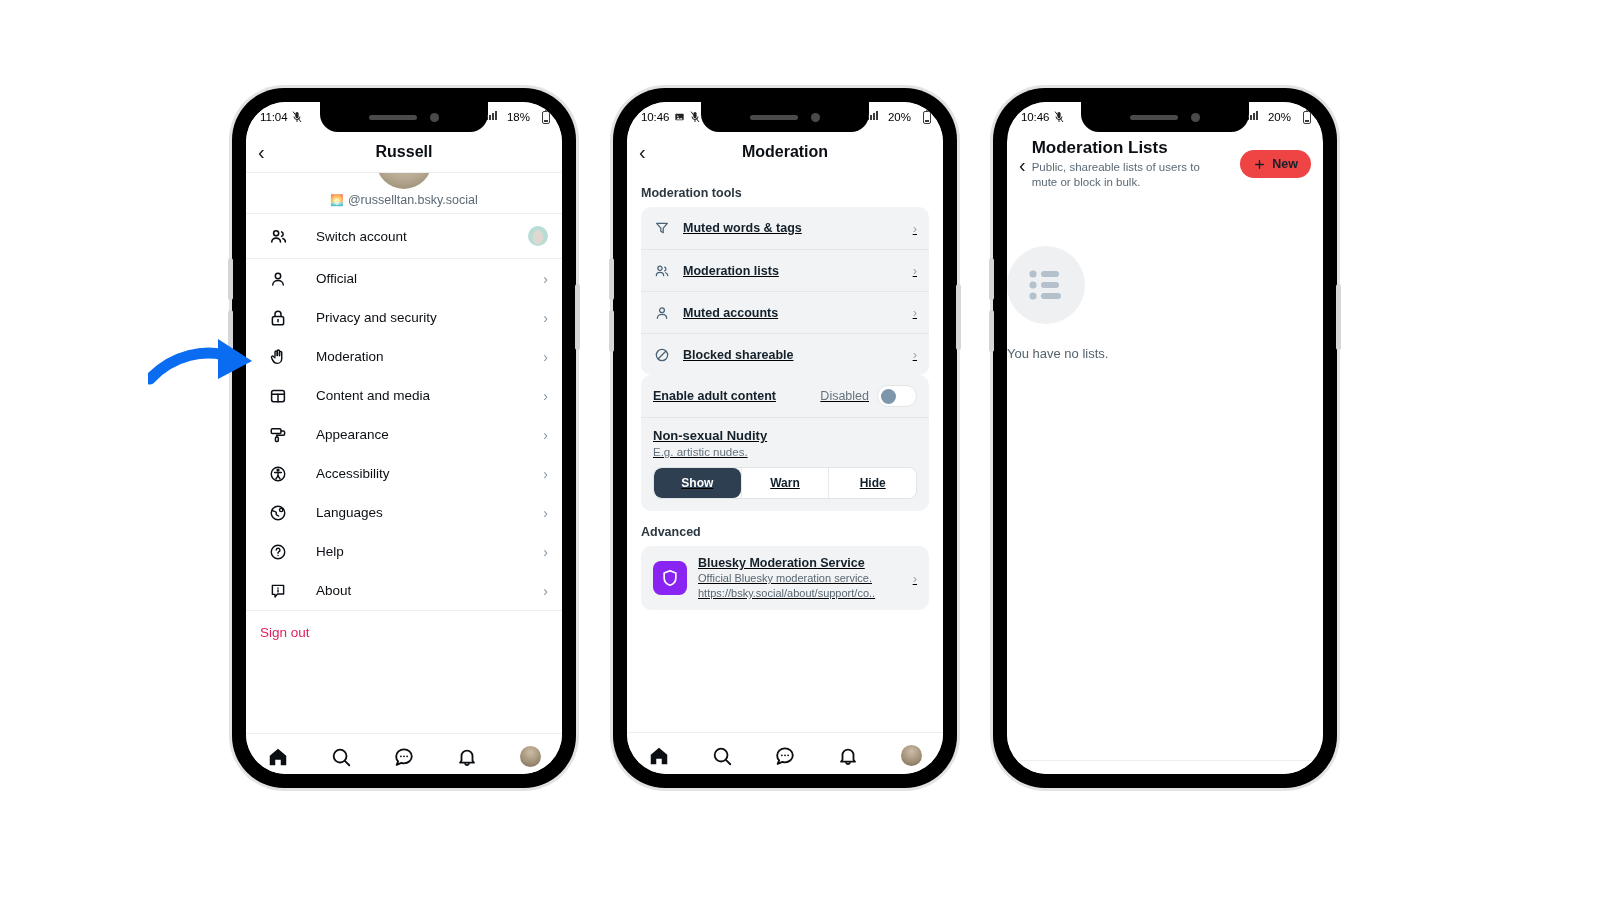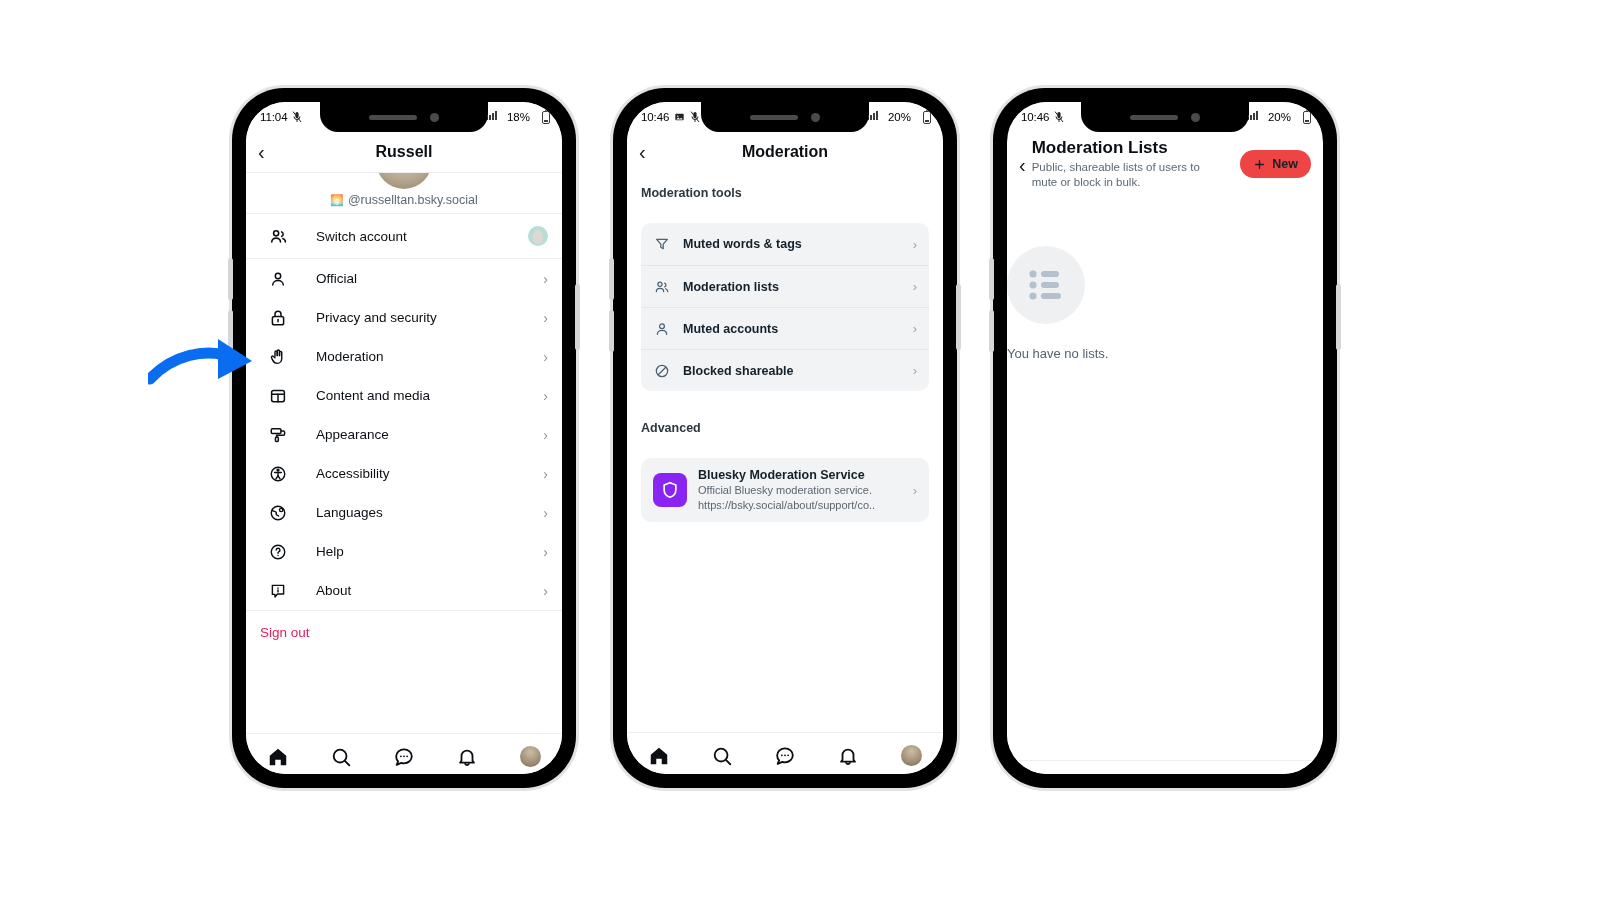--- a/index.html
+++ b/index.html
@@ -117,21 +117,21 @@
   .tabbar {
     display: flex; align-items: center; justify-content: space-around;
     height: 46px; background: #fff; border-top: 1px solid #eceef0;
   }
   .tabbar .t { width: 26px; height: 26px; display:flex;align-items:center;justify-content:center; cursor:pointer;}
   .tab-av { width: 21px; height: 21px; border-radius: 50%;
     background: radial-gradient(circle at 50% 30%, #cdbda6 0%, #9b8a72 65%, #6b6252 100%); }
 
   
   .section-h { font-size: 12.5px; font-weight: 600; color: #2b3740; padding: 14px 14px 7px; }
-  .card { margin: 16px 14px; background: #f1f3f5; border-radius: 10px; overflow: hidden; }
+  .card { margin: 0 14px; background: #f1f3f5; border-radius: 10px; overflow: hidden; text-decoration: underline; }
   .crow {
     display: flex; align-items: center; gap: 12px;
     height: 42px; padding: 0 12px; cursor: pointer;
   }
   .crow + .crow { border-top: 1px solid #e4e7ea; }
   .crow .ico { width: 18px; height: 18px; flex:0 0 18px; display:flex;align-items:center;justify-content:center;}
   .crow .label { flex: 1; font-size: 12.5px; font-weight: 600; color: #14212b; }
   .crow .chev { color: #97a6b3; font-size: 13px; font-weight: 300; }
 
   .filter-head { display:flex; align-items:center; padding: 0 12px; height: 42px; }
@@ -484,20 +484,39 @@
               <svg width="16" height="16" viewBox="0 0 24 24" fill="none" stroke="#4a6275" stroke-width="1.9">
                   <circle cx="12" cy="12" r="8.5"></circle>
                   <path d="M6 18 18 6"></path>
                 </svg>
             </span>
             <span class="label">Blocked shareable</span>
             <span class="chev">›</span>
           </div>
         </div>
 
+        <div class="card">
+          <div class="filter-head">
+
+            <span class="lbl">Enable adult content</span>
+            <span class="state">Disabled</span>
+            <span class="toggle">
+                <span class="knob"></span>
+              </span>
+          </div>
+          <div class="filt-body">
+            <div class="filt-title">Non-sexual Nudity</div>
+            <div class="filt-sub">E.g. artistic nudes.</div>
+            <div class="seg">
+              <div class="active">Show</div>
+              <div>Warn</div>
+              <div>Hide</div>
+            </div>
+          </div>
+        </div>
 
         <div class="section-h">Advanced</div>
         <div class="card">
           <div class="svc">
             <span class="badge">
               <svg width="20" height="20" viewBox="0 0 24 24" fill="none" stroke="#fff" stroke-width="2" stroke-linejoin="round">
                   <path d="M12 3.2 19 6v6c0 4-3 7.4-7 8.8C8 19.4 5 16 5 12V6z"></path>
                 </svg>
             </span>
             <span class="txt">

